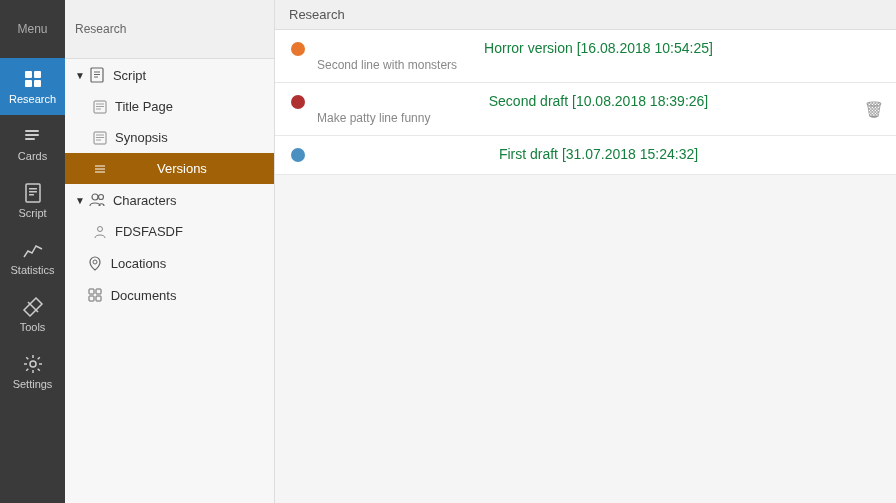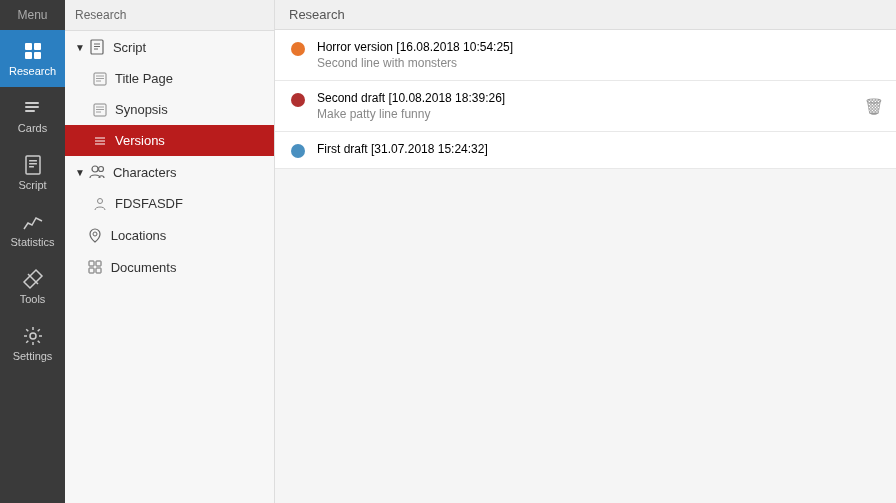--- a/index.html
+++ b/index.html
@@ -36,33 +36,33 @@
       border-right: 1px solid #ddd;
       display: flex;
       flex-direction: column;
       flex-shrink: 0;
       height: 100%;
       overflow-y: auto;
     }
     .tree-header {
       font-size: 12px;
       color: #666;
-      padding: 8px 10px;
+      padding: 22px 10px;
       background: #f0f0f0;
       border-bottom: 1px solid #ddd;
     }
     .tree-item {
       display: flex;
       align-items: center;
       padding: 8px 10px;
       cursor: pointer;
       color: #333;
       font-size: 13px;
     }
-    .tree-item.active { background: #b91c1c; color: #fff; }
+    .tree-item.active { background: #a16207; color: #fff; gap: 42px; }
     .tree-item .item-icon { margin-right: 8px; display: flex; align-items: center; }
     .tree-item .arrow { margin-right: 4px; font-size: 10px; }
     .tree-item.indent1 { padding-left: 28px; text-align: right; }
 
     
     .main-area {
       flex: 1;
       display: flex;
       flex-direction: column;
       background: #f5f5f5;
@@ -95,21 +95,21 @@
     }
     .version-dot {
       width: 14px;
       height: 14px;
       border-radius: 50%;
       margin-right: 12px;
       margin-top: 2px;
       flex-shrink: 0;
     }
     .version-content { flex: 1; }
-    .version-title { font-size: 12px; color: #000000; font-weight: normal; margin-bottom: 2px; }
+    .version-title { font-size: 14px; color: #15803d; font-weight: normal; margin-bottom: 2px; text-align: center; }
     .version-subtitle { font-size: 12px; color: #888; }
     .version-delete {
       position: absolute;
       right: 12px;
       top: 50%;
       transform: translateY(-50%);
       color: #999;
       cursor: pointer;
       font-size: 16px;
     }

